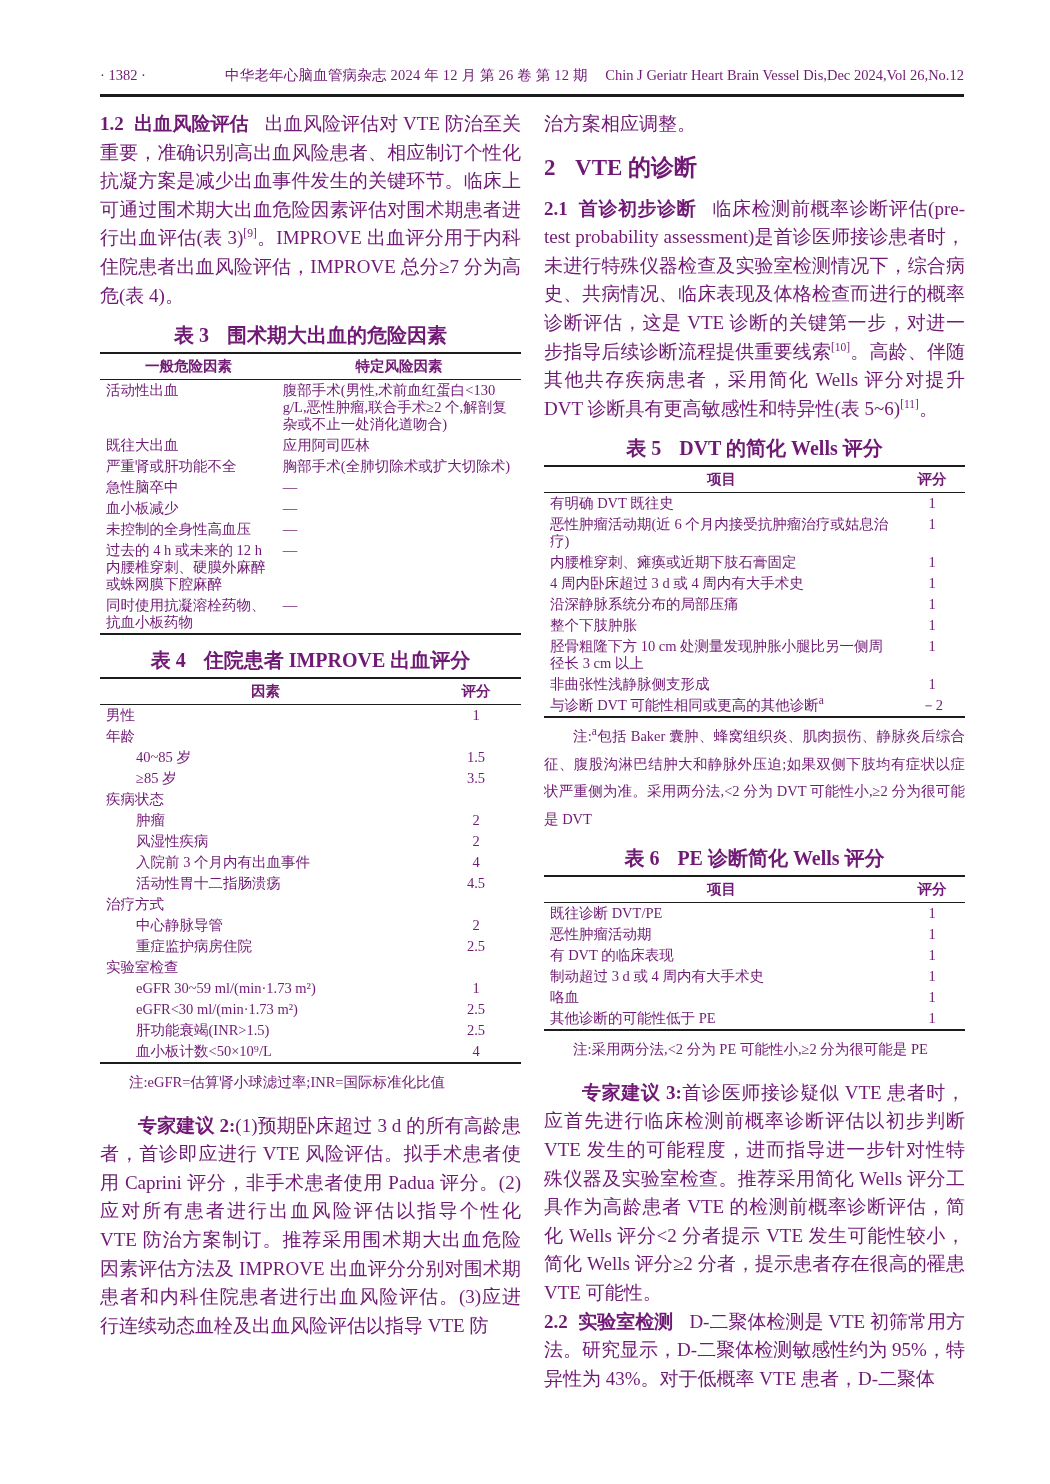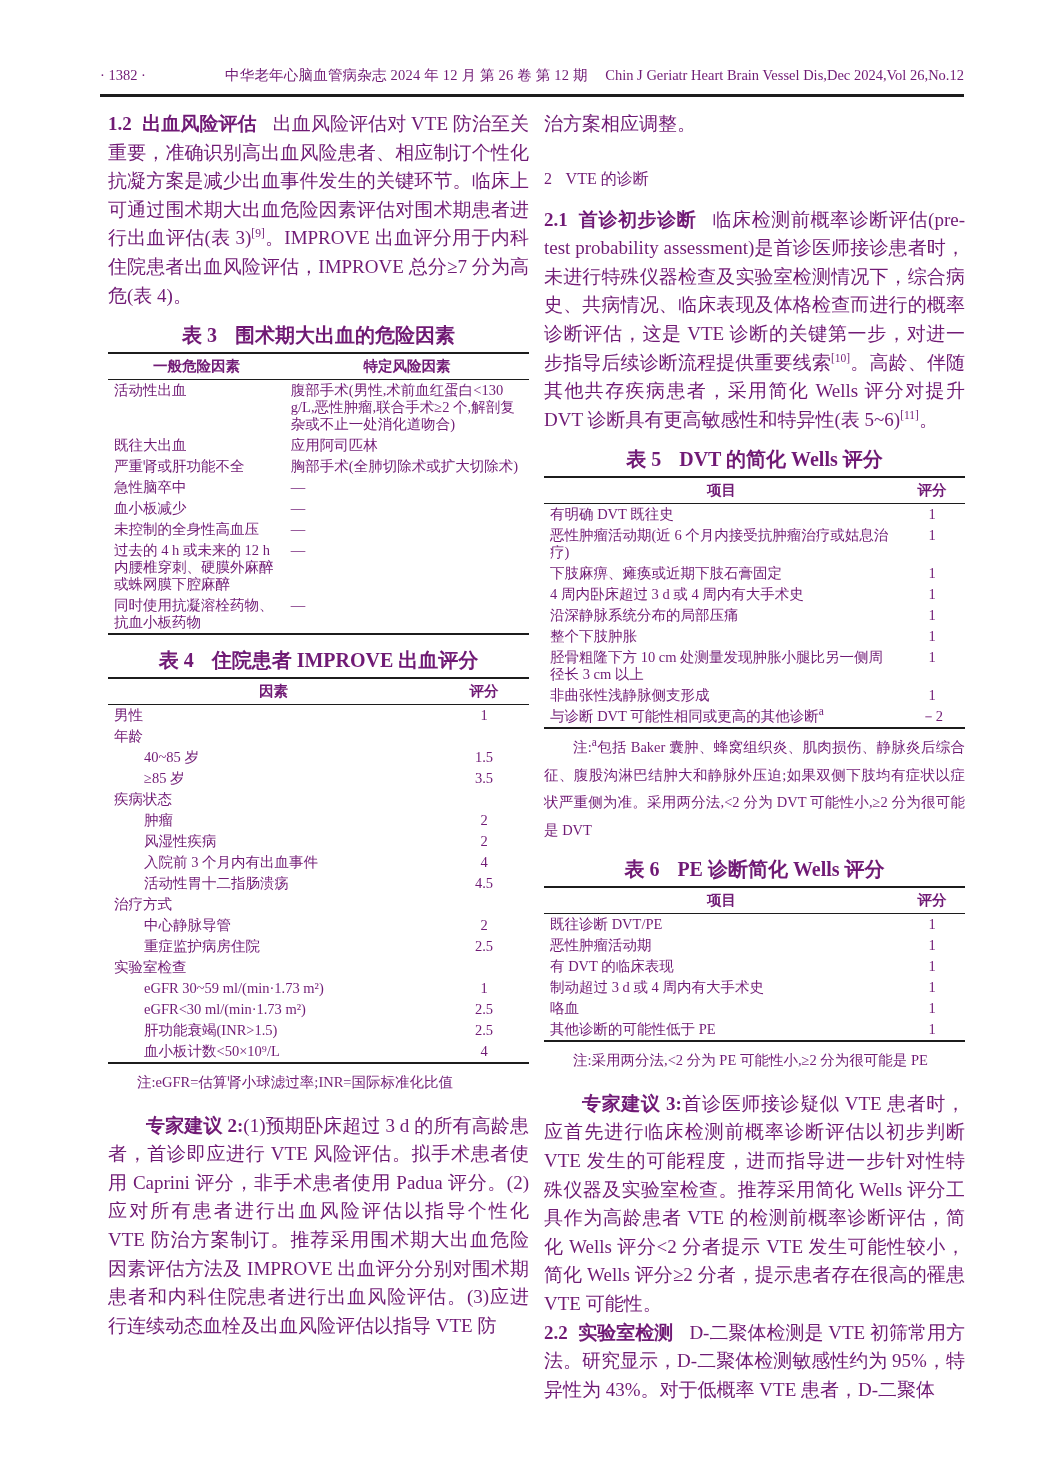--- a/index.html
+++ b/index.html
@@ -12,34 +12,34 @@
   .pghead{
     position:absolute;left:100px;width:864px;top:66px;
     display:flex;justify-content:space-between;align-items:baseline;
     font-size:14.5px;white-space:nowrap;
   }
   .pghead .jcn{letter-spacing:0.2px;text-align:right;}
   .pghead .jen{margin-left:14px;}
   .headrule{position:absolute;left:100px;width:864px;top:94px;height:3px;background:#1c1c1c;}
   
   .col{position:absolute;top:110px;width:421px;}
-  .col.left{left:108px;}
+  .col.left{left:100px;}
   .col.right{left:544px;}
   
   .para{
     font-size:19px;line-height:28.6px;text-align:justify;margin:0;
     text-justify:inter-ideograph;
   }
   .para.indent{text-indent:2em;}
   .para .hd{font-weight:700;}
   .para .hd.num{margin-right:0.55em;}
   .para .hd.ttl{margin-right:0.85em;}
   sup{font-size:11.5px;line-height:0;}
   h2.sec{
-    font-size:16px;font-weight:400;margin:26px 0 13px;line-height:28px;
+    font-size:23px;font-weight:700;margin:15px 0 13px;line-height:28px;
   }
   h2.sec .num{margin-right:0.85em;}
   .mt{margin-top:15px;}
   
   .tcap{
     text-align:center;font-weight:700;font-size:20px;line-height:20px;
     margin:15px 0 7px;
   }
   .tcap .ct{margin-left:0.9em;}
   table{
@@ -245,21 +245,21 @@
       <tbody>
           <tr>
             <td>有明确 DVT 既往史</td>
             <td class="score">1</td>
           </tr>
           <tr>
             <td>恶性肿瘤活动期(近 6 个月内接受抗肿瘤治疗或姑息治疗)</td>
             <td class="score">1</td>
           </tr>
           <tr>
-            <td>下肢麻痹、瘫痪或近期下肢石膏固定</td>
+            <td>内腰椎穿刺、瘫痪或近期下肢石膏固定</td>
             <td class="score">1</td>
           </tr>
           <tr>
             <td>4 周内卧床超过 3 d 或 4 周内有大手术史</td>
             <td class="score">1</td>
           </tr>
           <tr>
             <td>沿深静脉系统分布的局部压痛</td>
             <td class="score">1</td>
           </tr>

